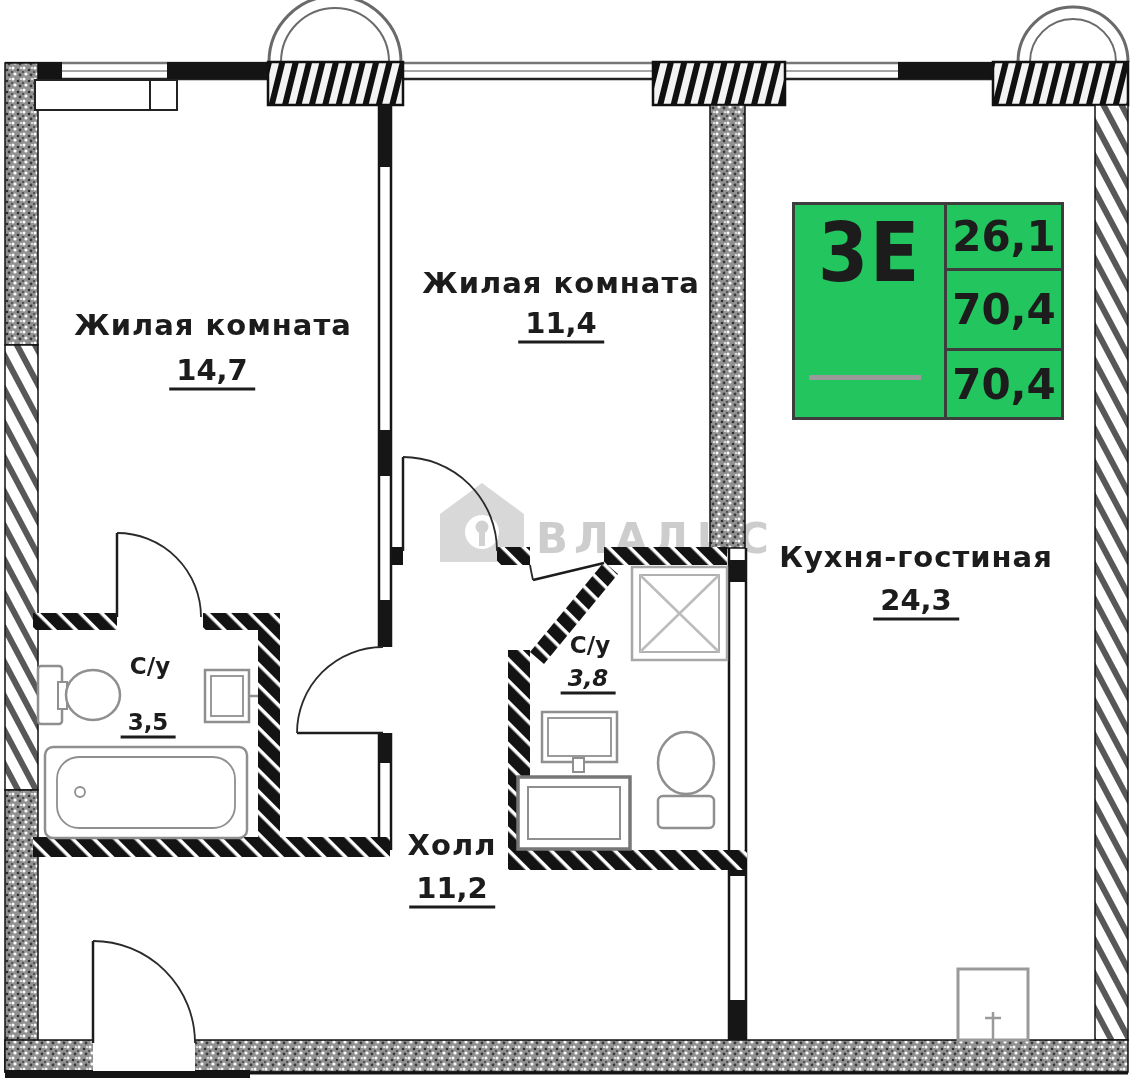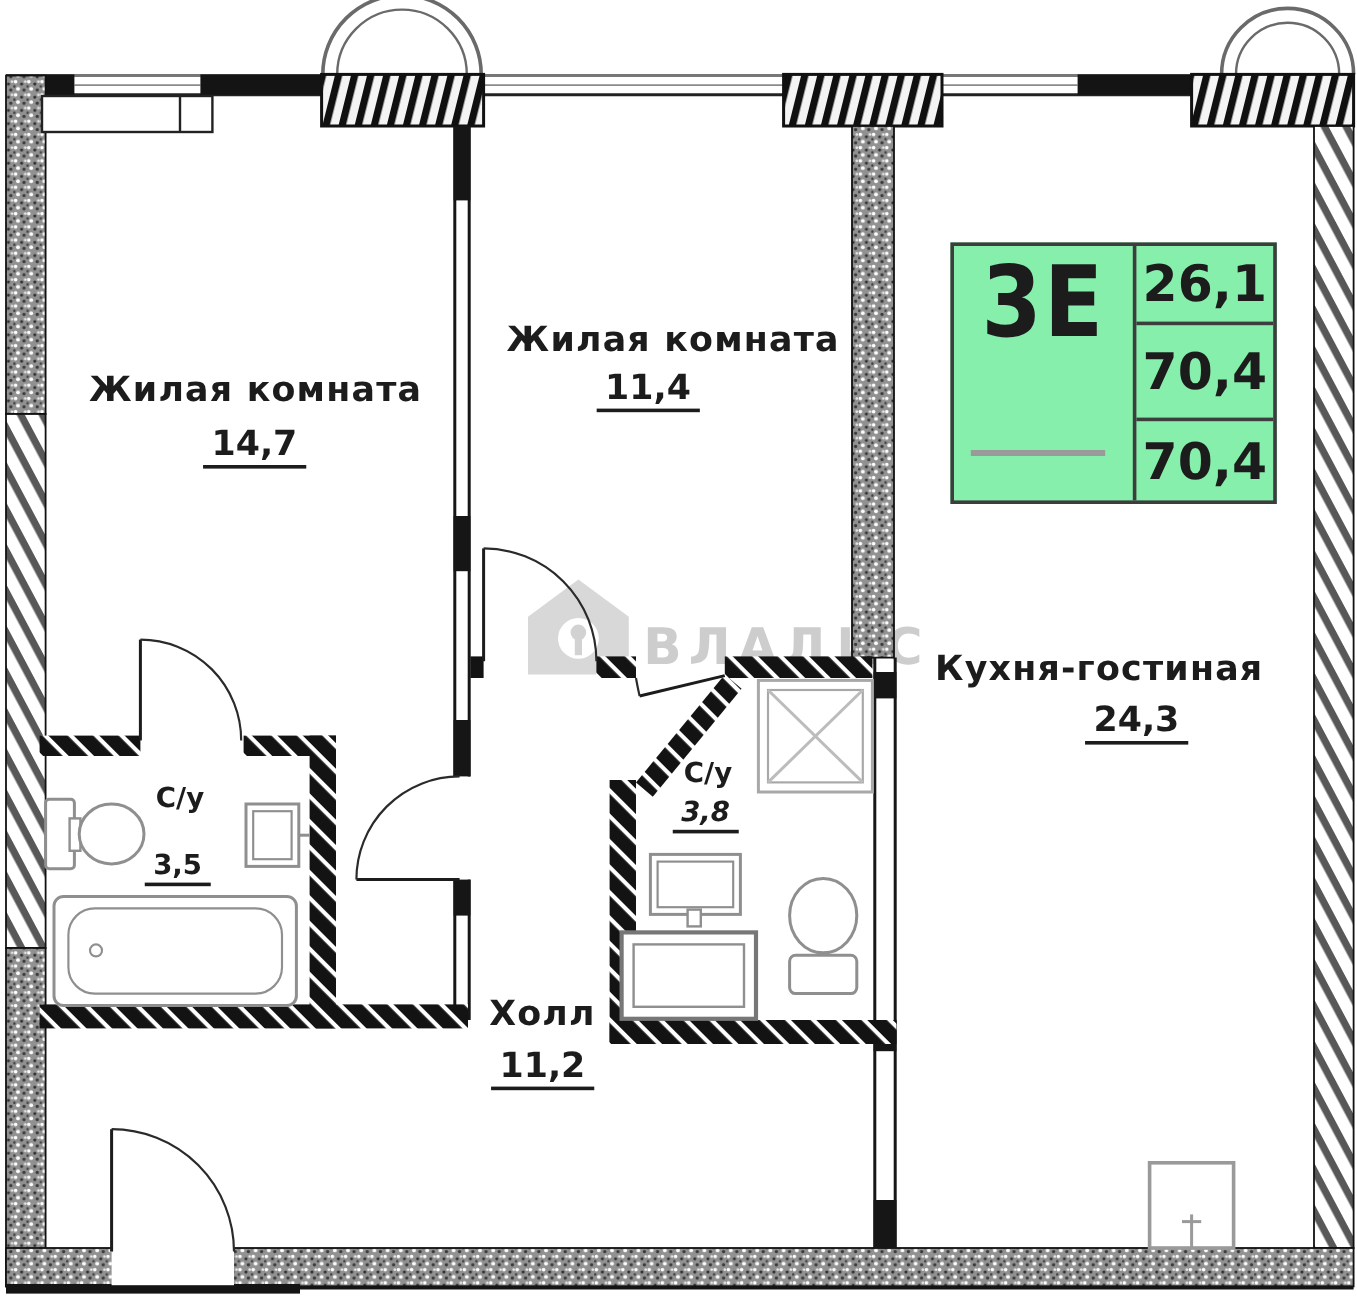--- a/index.html
+++ b/index.html
@@ -15,21 +15,21 @@
   }
   .name-lg { font-size:29px; letter-spacing:1px;text-align:center; }
   .area-lg { font-size:29px; }
   .name-sm { font-size:23px; }
   .area-sm { font-size:23px; }
   .area-lg span, .area-sm span { border-bottom:3px solid #1c1c1c; padding:0 7px 1px 7px; }
   
   .infobox {
     position:absolute; left:792px; top:202px; width:272px; height:218px;
     border:3px solid #3d3d3d; box-sizing:border-box; display:flex; z-index:6;
-    background:#86efac;
+    background:#22c55e;
   }
   .ib-left { position:relative; width:152px; border-right:3px solid #3d3d3d; box-sizing:border-box; }
   .ib-type {
     position:absolute; top:0px; left:0; width:100%; text-align:center;
     font-size:82px; font-weight:bold; color:#1c1c1c; letter-spacing:2px;
     transform:scaleX(0.88); transform-origin:center;
   }
   .ib-underline { position:absolute; left:14px; top:170px; width:112px; height:5px; background:#9a9a9a; }
   .ib-right { flex:1; display:flex; flex-direction:column; }
   .ib-cell {
@@ -236,24 +236,24 @@
       <line x1="993" y1="1012" x2="993" y2="1040" stroke-width="2.5"></line>
       <line x1="985" y1="1018" x2="1001" y2="1018" stroke-width="2.5"></line>
     </g>
   </g>
 </svg>
 
   <div class="lbl name-lg" style="left:213px; top:325px;">Жилая комната</div>
   <div class="lbl area-lg" style="left:212px; top:370px;text-align:center;"><span>14,7</span></div>
 
   <div class="lbl name-lg" style="left:561px; top:283px;">Жилая комната</div>
-  <div class="lbl area-lg" style="left:540px; top:323px;"><span>11,4</span></div>
+  <div class="lbl area-lg" style="left:561px; top:323px;"><span>11,4</span></div>
 
   <div class="lbl name-lg" style="left:916px; top:557px;">Кухня-гостиная</div>
-  <div class="lbl area-lg" style="left:916px; top:600px;margin-left:31px;"><span>24,3</span></div>
+  <div class="lbl area-lg" style="left:916px; top:600px;"><span>24,3</span></div>
 
   <div class="lbl name-lg" style="left:452px; top:845px;">Холл</div>
   <div class="lbl area-lg" style="left:452px; top:888px;"><span>11,2</span></div>
 
   <div class="lbl name-sm" style="left:150px; top:666px;">С/у</div>
   <div class="lbl area-sm" style="left:148px; top:722px;"><span>3,5</span></div>
 
   <div class="lbl name-sm" style="left:590px; top:645px;">С/у</div>
   <div class="lbl area-sm" style="left:588px; top:678px;font-style:italic;"><span>3,8</span></div>
 

